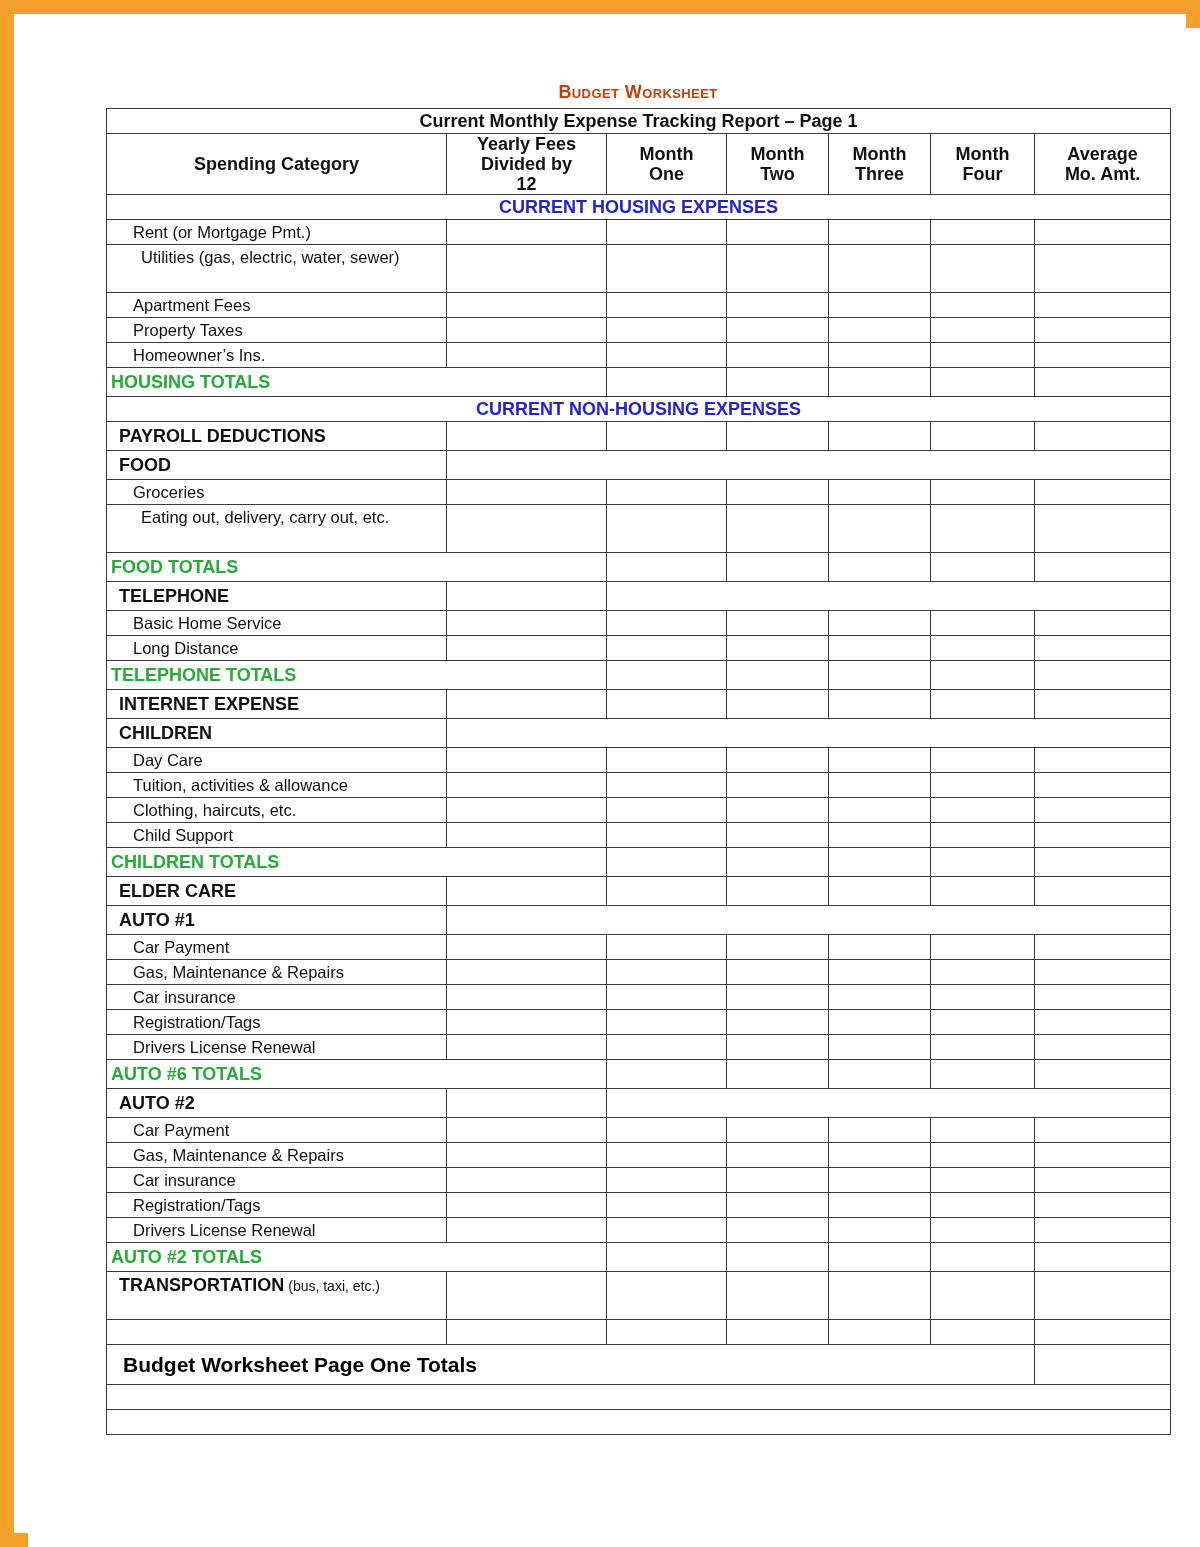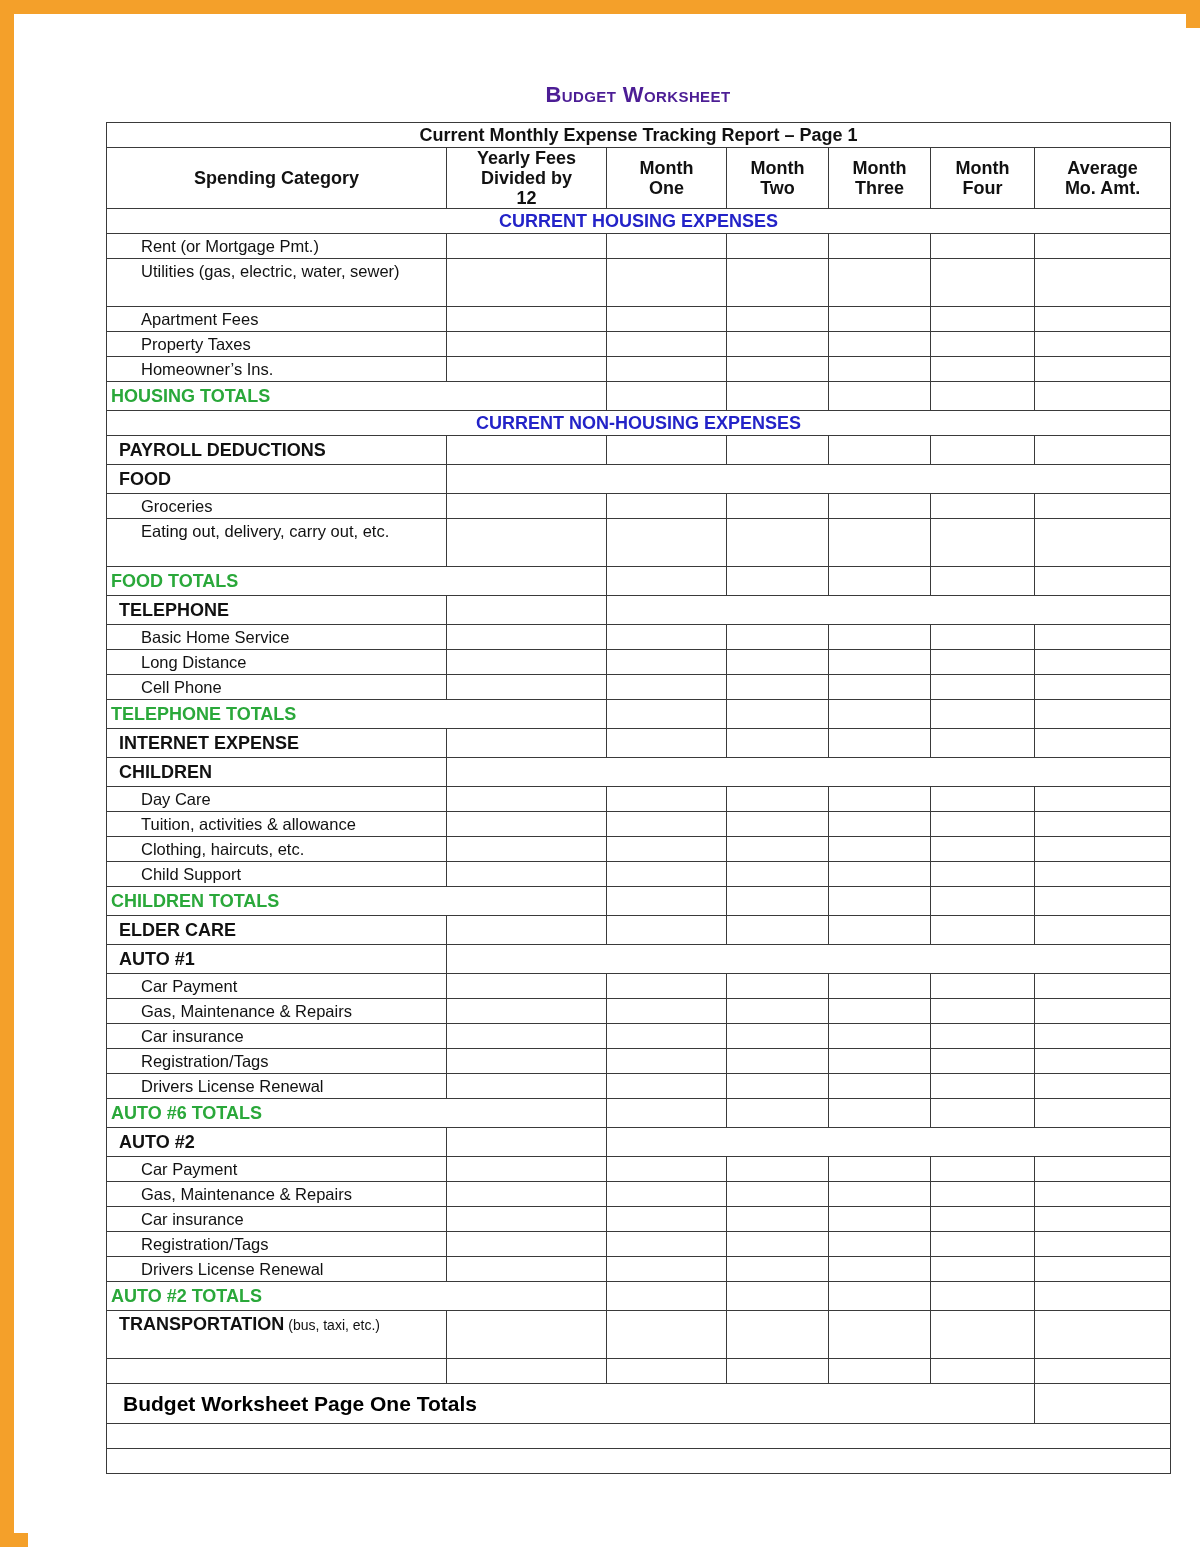--- a/index.html
+++ b/index.html
@@ -32,25 +32,25 @@
     border: 10px solid #ffffff;
   }
   .sheet {
     position: absolute;
     left: 68px;
     top: 44px;
     width: 1064px;
   }
   .doc-title {
     text-align: center;
-    color: #4c1d95;
-    font-size: 22px;
+    color: #c2410c;
+    font-size: 18px;
     font-weight: bold;
     letter-spacing: 0.4px;
-    margin-bottom: 14px;
+    margin-bottom: 5px;
     font-variant: small-caps;
     text-transform: none;
   }
   table.budget {
     border-collapse: collapse;
     width: 1064px;
     table-layout: fixed;
     font-size: 16.5px;
     color: #111111;
   }
@@ -86,21 +86,21 @@
     line-height: 1.12;
   }
   .section-row td {
     text-align: center;
     font-weight: bold;
     font-size: 18px;
     color: #2323c8;
     height: 28px;
   }
   .item td.label {
-    padding-left: 34px;
+    padding-left: 26px;
     font-size: 16.5px;
   }
   .item.wrap td.label {
     padding-left: 34px;
     text-indent: 0;
     height: 48px;
     line-height: 1.25;
     vertical-align: top;
     padding-top: 2px;
   }
@@ -317,29 +317,20 @@
           <tr class="item">
             <td class="label">Long Distance</td>
             <td class="num-cell"></td>
             <td class="num-cell"></td>
             <td class="num-cell"></td>
             <td class="num-cell"></td>
             <td class="num-cell"></td>
             <td class="num-cell"></td>
           </tr>
 
-          <tr class="item">
-            <td class="label">Cell Phone</td>
-            <td class="num-cell"></td>
-            <td class="num-cell"></td>
-            <td class="num-cell"></td>
-            <td class="num-cell"></td>
-            <td class="num-cell"></td>
-            <td class="num-cell"></td>
-          </tr>
 
           <tr class="total-row">
             <td class="label" colspan="2">TELEPHONE TOTALS</td>
             <td class="num-cell"></td>
             <td class="num-cell"></td>
             <td class="num-cell"></td>
             <td class="num-cell"></td>
             <td class="num-cell"></td>
           </tr>
 

